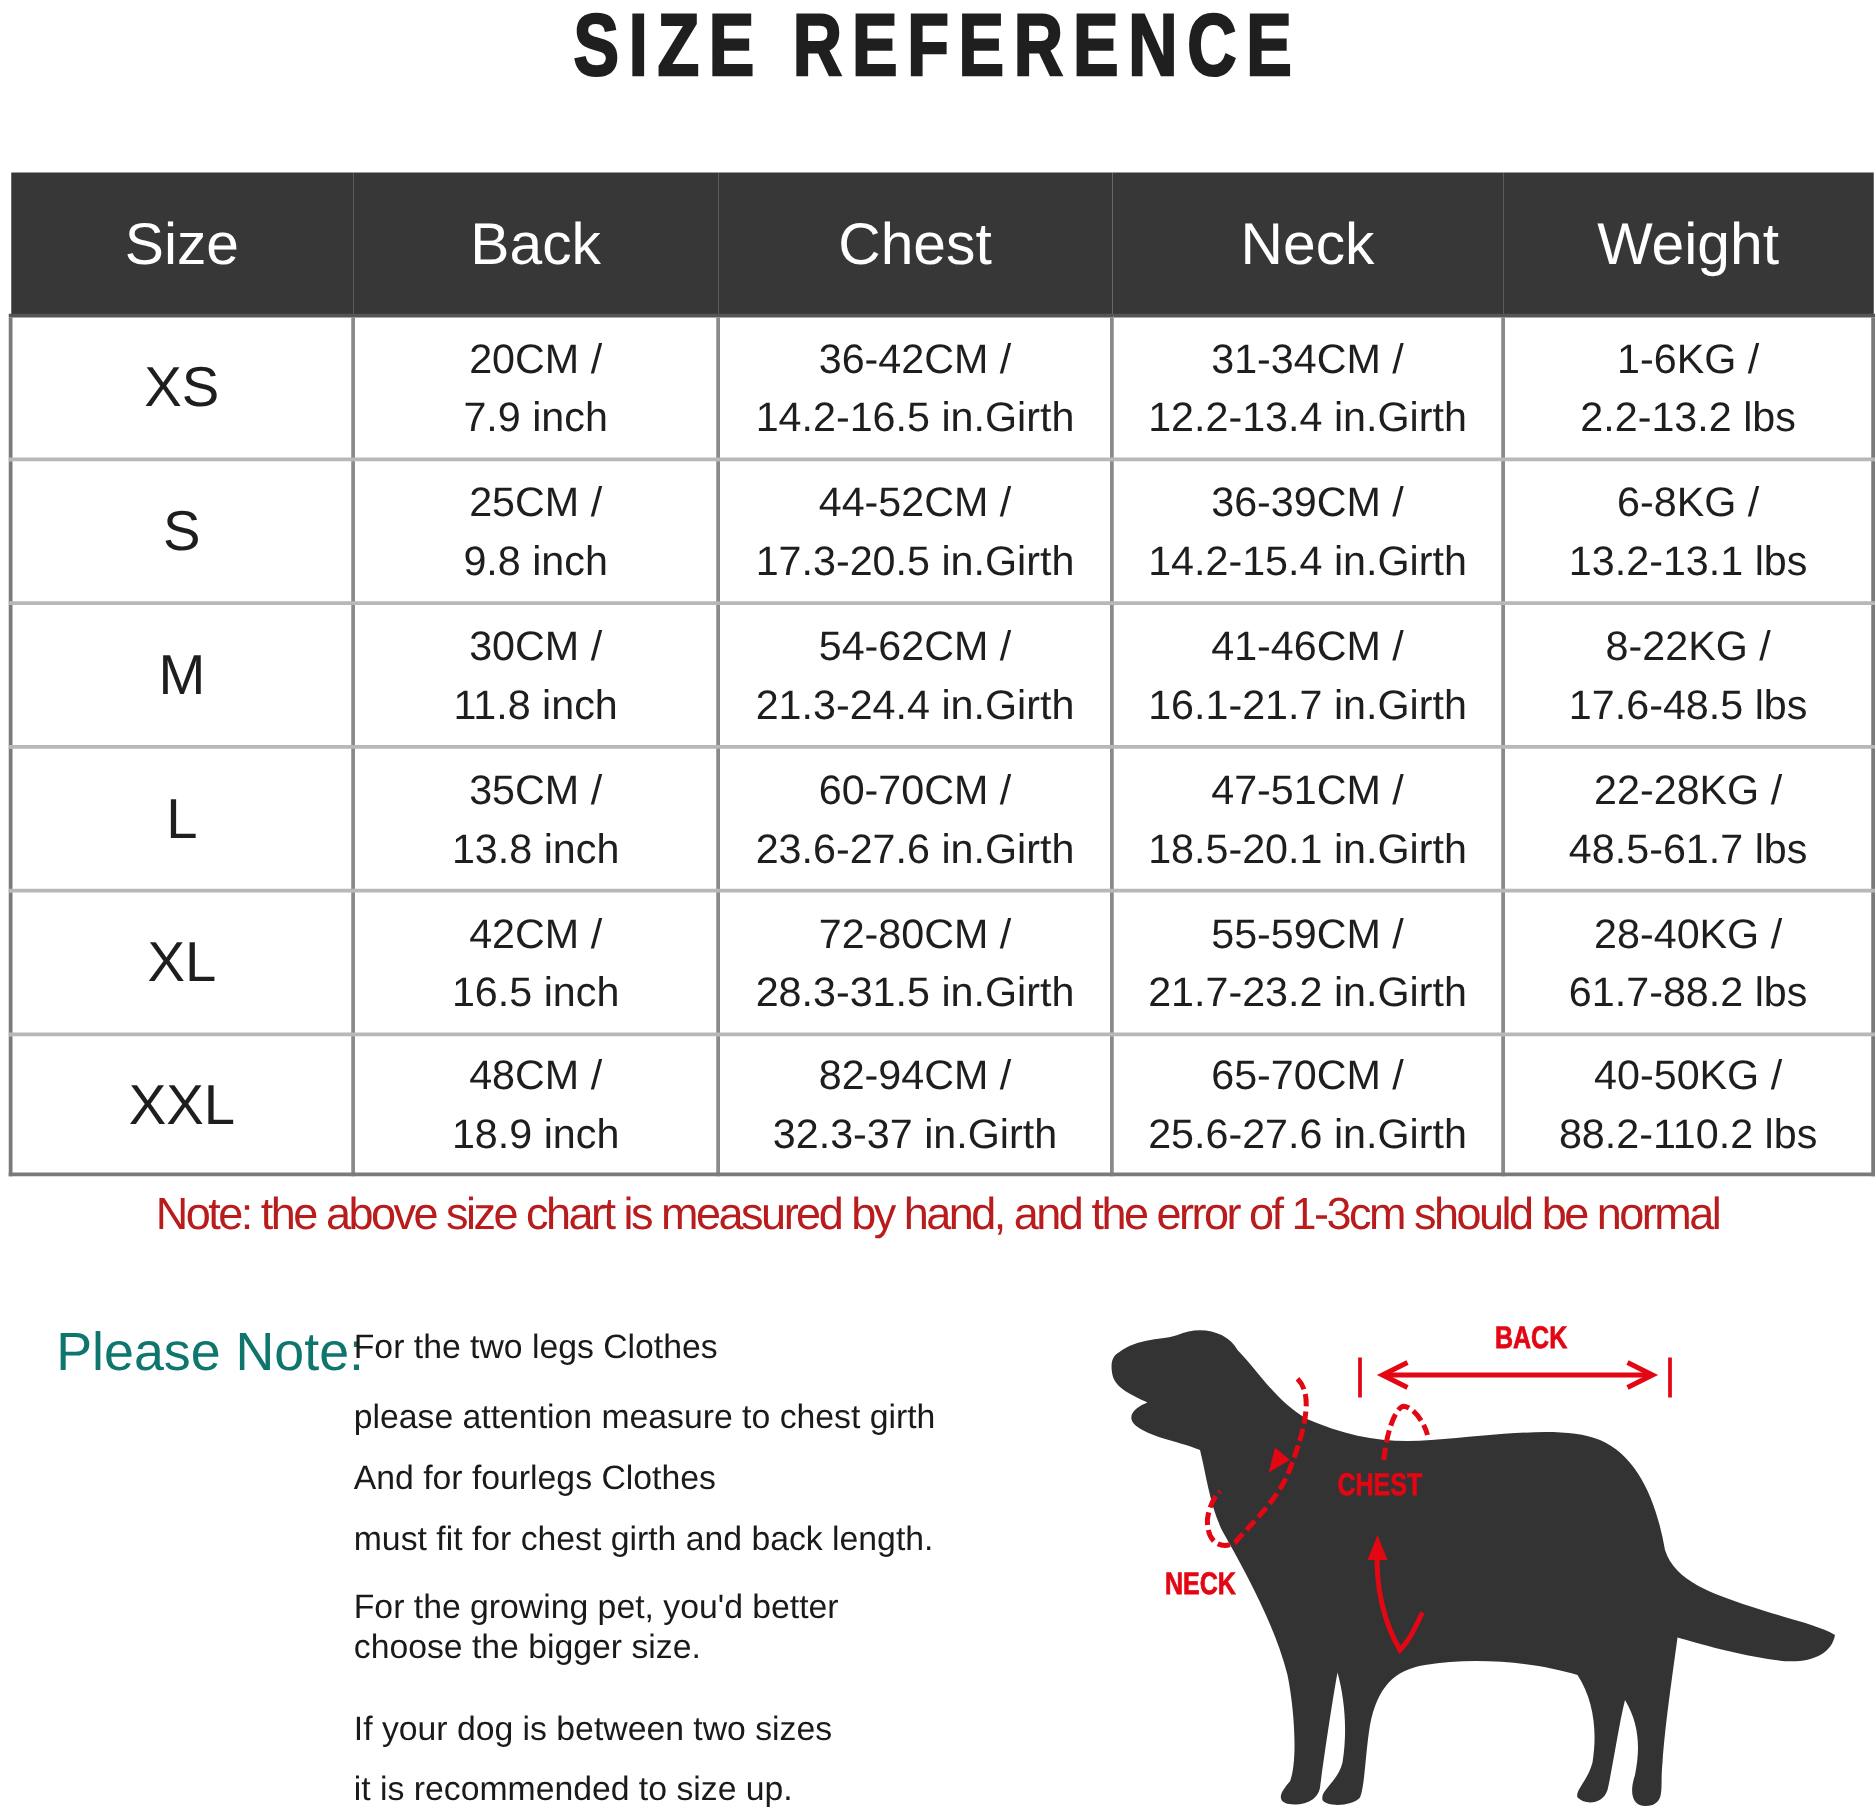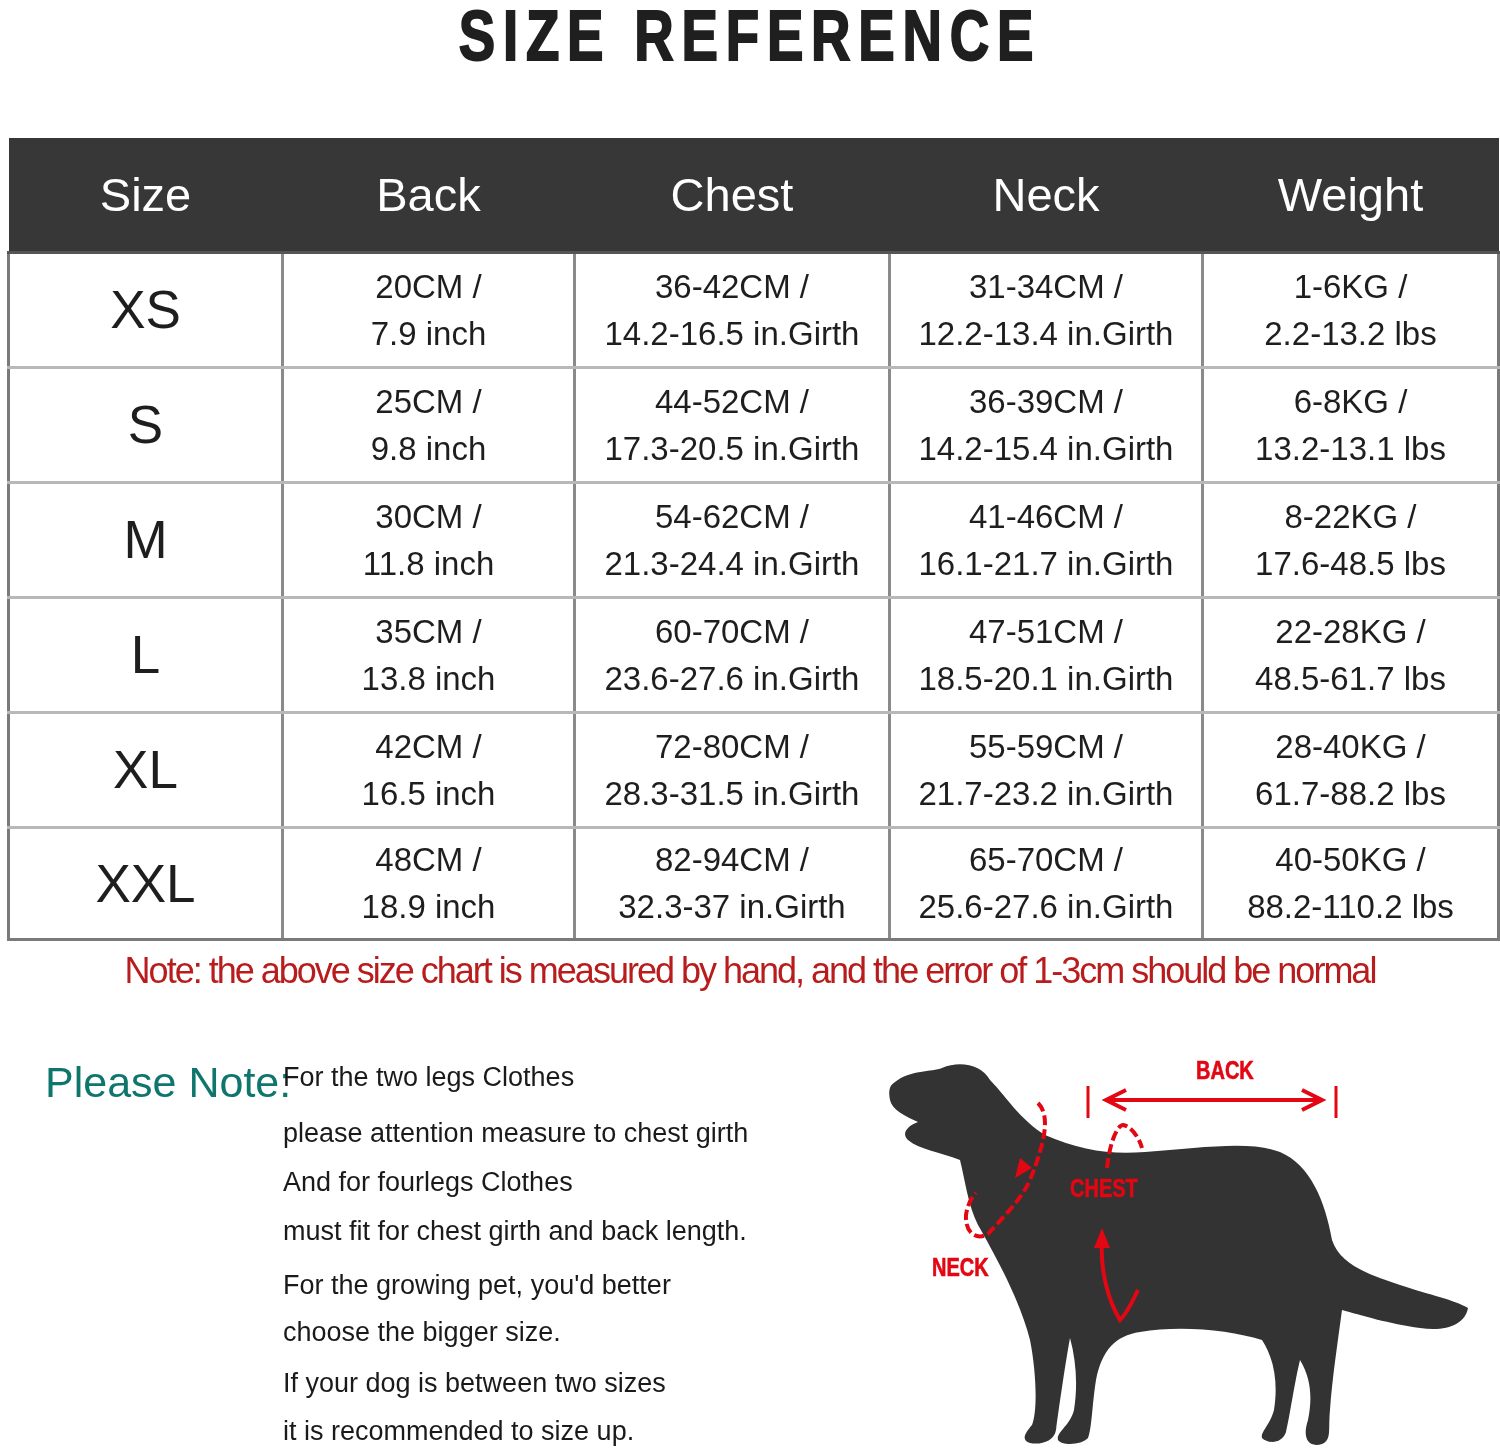--- a/index.html
+++ b/index.html
@@ -31,21 +31,21 @@
       height: 114px; font-weight: 400; font-size: 47px;
       text-align: center; vertical-align: middle;
       border-bottom: 3px solid #555555;
     }
     .size-table tbody td {
       height: 115px; text-align: center; vertical-align: middle;
       border: 3px solid #8a8a8a;
       border-top-color: #b8b8b8; border-bottom-color: #b8b8b8;
       font-size: 33px; line-height: 47px; color: #1e1e1e;
     }
-    .size-table tbody td.size-cell { font-size: 53px; }
+    .size-table tbody td.size-cell { font-size: 45px; }
     .size-table tbody tr:last-child td { border-bottom: 3px solid #7a7a7a; height: 112px; }
     .size-table tbody td:first-child { border-left: 3px solid #7a7a7a; }
     .size-table tbody td:last-child { border-right: 3px solid #7a7a7a; }
     .cell-line { display: block; text-align: center; }
 
     .measure-note {
       position: absolute; left: 0; top: 948px; width: 1500px;
       text-align: center; color: #b91c1c;
       font-size: 36px; letter-spacing: -2px; line-height: 46px;
     }
@@ -210,21 +210,21 @@
 
 <div class="measure-note">Note: the above size chart is measured by hand, and the error of 1-3cm should be normal</div>
 
 <div class="please-note-label">Please Note:</div>
 <div class="note-lines">
   <div class="note-line" style="top:0px">For the two legs Clothes</div>
   <div class="note-line" style="top:56px">please attention measure to chest girth</div>
   <div class="note-line" style="top:105px">And for fourlegs Clothes</div>
   <div class="note-line" style="top:154px">must fit for chest girth and back length.</div>
   <div class="note-line" style="top:208px">For the growing pet, you'd better</div>
-  <div class="note-line" style="top:255px">choose the bigger size.</div>
+  <div class="note-line" style="top:240px">choose the bigger size.</div>
   <div class="note-line" style="top:306px">If your dog is between two sizes</div>
   <div class="note-line" style="top:354px">it is recommended to size up.</div>
 </div>
 
 <div class="dog-diagram">
   <svg width="630" height="415" viewBox="0 0 630 415">
 
     <path fill="#333333" d="
       M 25 42
       C 40 30, 62 32, 72 28

